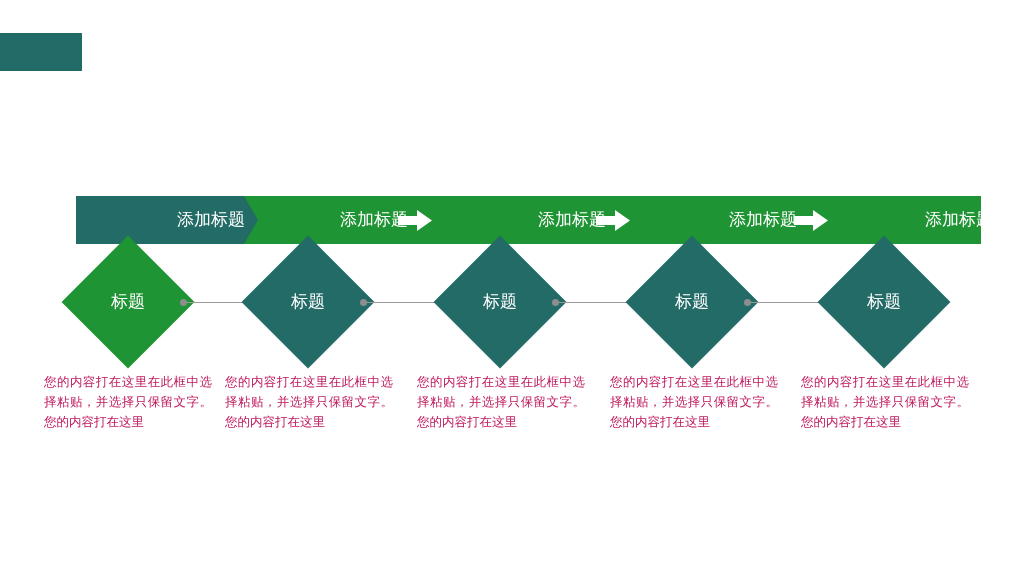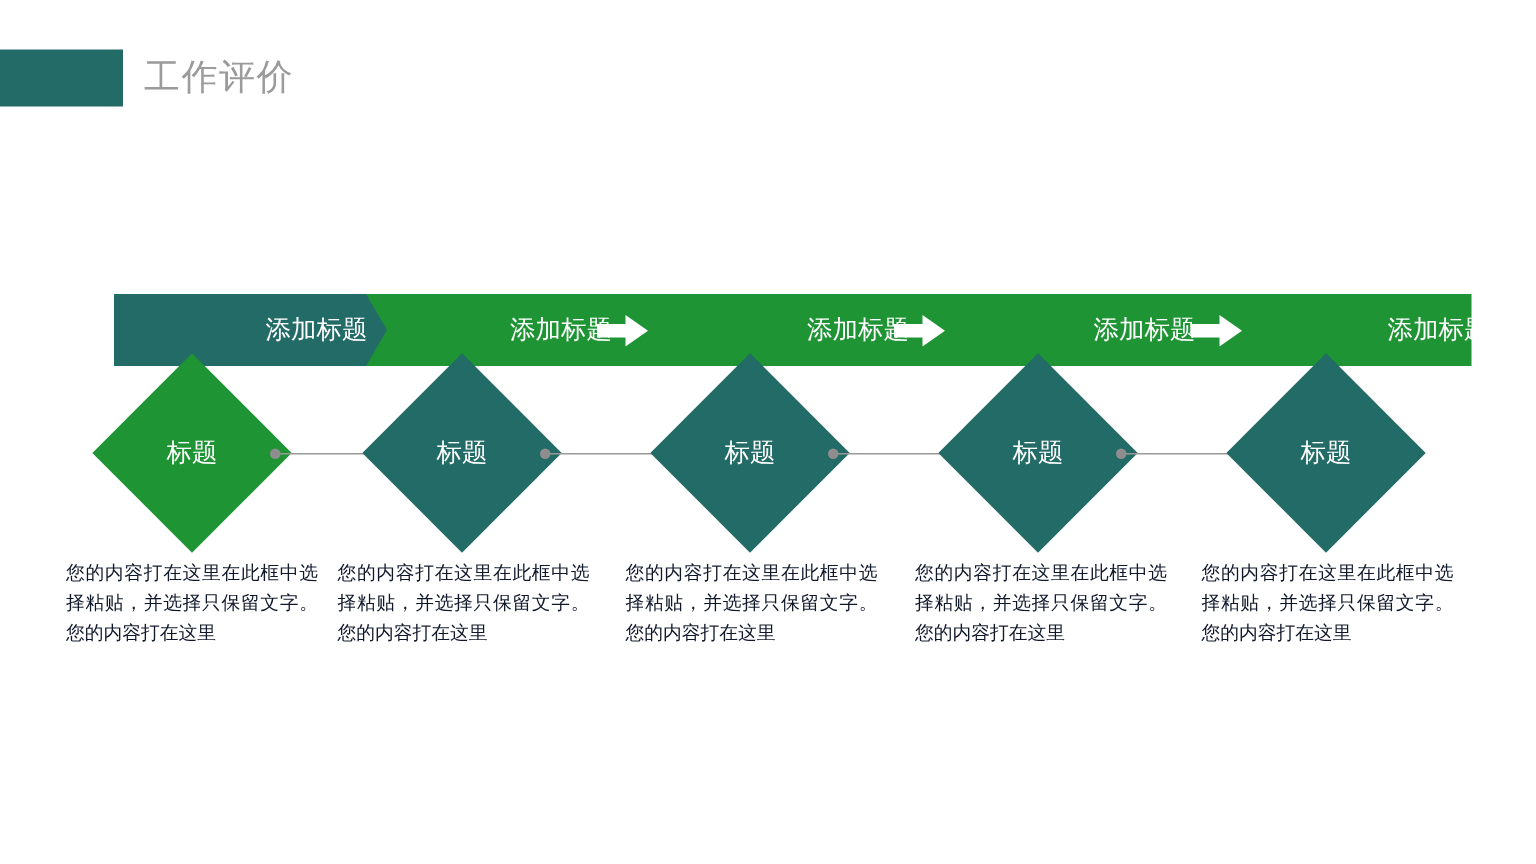--- a/index.html
+++ b/index.html
@@ -149,31 +149,30 @@
   .connector .dot.left  { left: 0; }
   .connector .dot.right { right: 0; }
 
   
   .body-text {
     position: absolute;
     top: 372px;
     width: 168px;
     font-size: 12.5px;
     line-height: 20px;
-    color: #0f172a;
+    color: #be185d;
     text-align: justify;
     text-justify: inter-character;
   }
 </style>
 </head>
 <body>
 
 <div id="header">
   <div id="header-block"></div>
-  <div id="header-title">工作评价</div>
 </div>
 
 <div id="banner">
   <div id="banner-green"></div>
   <div id="banner-teal"></div>
   <div id="banner-teal-point"></div>
 
   <div class="banner-label" style="left:60px;width:150px;">添加标题</div>
   <div class="banner-label" style="left:223px;width:150px;">添加标题</div>
   <div class="banner-label" style="left:421px;width:150px;">添加标题</div>

